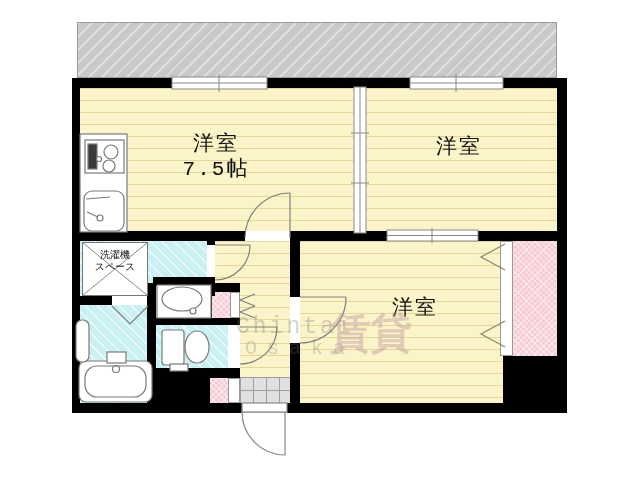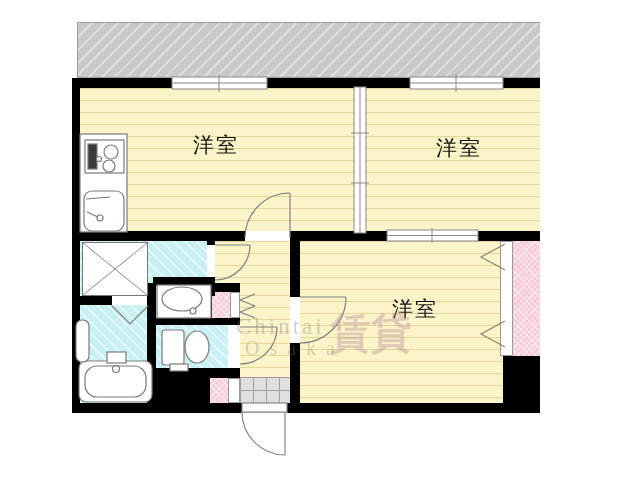--- a/index.html
+++ b/index.html
@@ -1,17 +1,17 @@
 <!DOCTYPE html>
 <html><head>
 <meta charset="utf-8">
 <style>
   html,body{margin:0;padding:0;background:#fff;}
-  #plan{position:relative;width:540px;height:480px;background:#ffffff;overflow:hidden;
-        font-family:Liberation Serif, serif;}
+  #plan{position:relative;width:640px;height:480px;background:#ffffff;overflow:hidden;
+        font-family:Liberation Mono, monospace;}
   .abs{position:absolute;box-sizing:border-box;}
   .wall{background:#000;}
   .floor-y{background:#FBF4C9;
     background-image:repeating-linear-gradient(to bottom,rgba(205,180,95,.45) 0 1px,rgba(255,255,255,0) 1px 12px);}
   .floor-c{background:#C9F0F3;
     background-image:repeating-linear-gradient(45deg,rgba(255,255,255,.65) 0 1.5px,rgba(255,255,255,0) 1.5px 8px);}
   .floor-p{background:#F6CBD5;
     background-image:repeating-linear-gradient(45deg,rgba(255,255,255,.5) 0 1px,rgba(255,255,255,0) 1px 4px),
                      repeating-linear-gradient(-45deg,rgba(255,255,255,.5) 0 1px,rgba(255,255,255,0) 1px 4px);}
   .balcony{background:#C9C9C9;border:1px solid #9a9a9a;
@@ -177,25 +177,30 @@
     </g>
 
     <g stroke="#888" stroke-width="1.2">
       <path d="M285,412 L242,412 A43,43 0 0 0 285,455 Z" fill="#fff"></path>
       <rect x="242" y="403" width="45" height="9" fill="#fff"></rect>
     </g>
   </svg>
 
   <div class="lbl room-lbl" style="left:146px;top:133px;width:140px;">
     <span class="l1">洋室</span>
+    <span class="l2">7.5帖</span>
   </div>
   <div class="lbl room-lbl" style="left:399px;top:136px;width:120px;">
     <span class="l1">洋室</span>
   </div>
   <div class="lbl room-lbl" style="left:350px;top:297px;width:130px;">
     <span class="l1">洋室</span>
+  </div>
+  <div class="lbl tiny-lbl" style="left:82px;top:250px;width:66px;">
+    <span class="l1">洗濯機</span>
+    <span class="l2">スペース</span>
   </div>
 
   <div class="wm" style="left:236px;top:314px;font-size:23px;letter-spacing:3px;color:rgba(120,120,120,.33);">Chintai</div>
   <div class="wm" style="left:245px;top:337px;font-size:20px;letter-spacing:10px;color:rgba(120,120,120,.30);">Osaka</div>
   <div class="wm" style="left:330px;top:306px;font-size:41px;font-weight:bold;color:rgba(190,152,160,.45);">賃貸</div>
 
 </div>
 
 </body></html>

